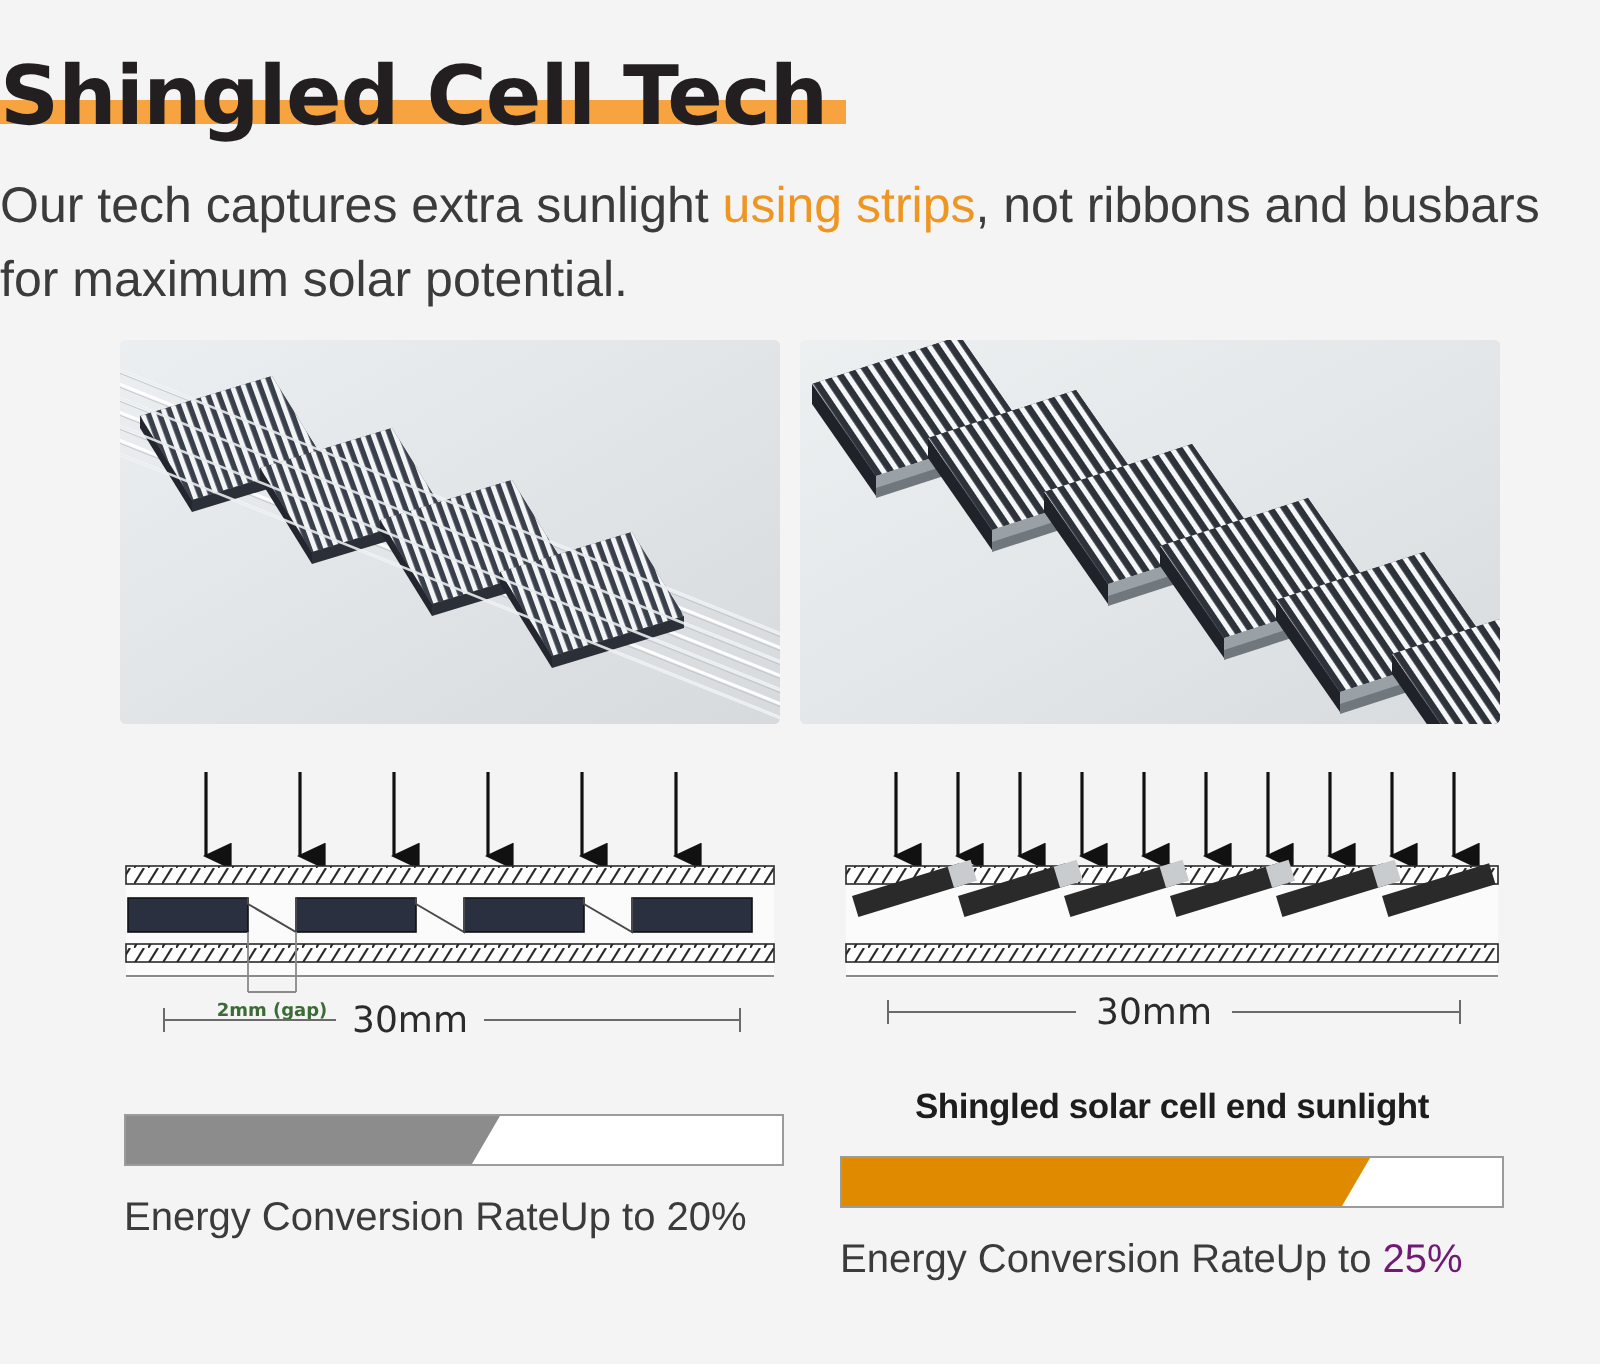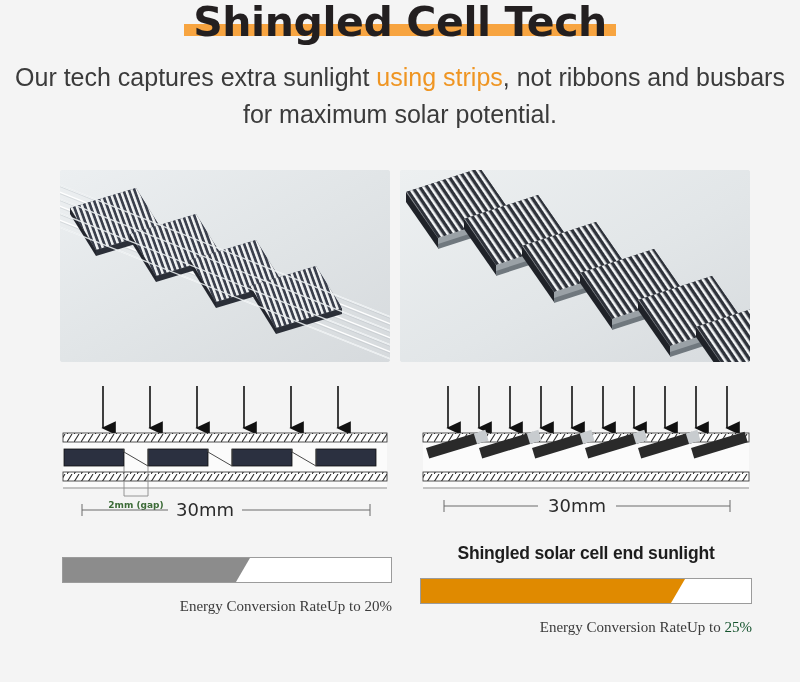--- a/index.html
+++ b/index.html
@@ -7,21 +7,21 @@
     width:800px;height:682px;
     background:#f4f4f4;
     font-family:"Liberation Sans",sans-serif;
     color:#333;
     overflow:hidden;
     position:relative;
   }
   .page{position:relative;width:800px;height:682px;}
 
   
-  .header{text-align:center;}
+  .header{padding-top:26px;text-align:left;}
   .title-wrap{position:relative;display:inline-block;}
   .title-hl{
     position:absolute;left:-9px;right:-9px;bottom:8px;height:12px;
     background:#f7a440;z-index:0;
   }
   .title{
     position:relative;z-index:1;
     font-size:41px;font-weight:bold;color:#231f20;
     letter-spacing:-0.4px;line-height:1.08;
     font-family:"DejaVu Sans","Liberation Sans",sans-serif;
@@ -63,24 +63,24 @@
   .bar{
     margin-top:14px;height:26px;background:#ffffff;
     border:1px solid #9b9b9b;box-sizing:border-box;position:relative;overflow:hidden;
   }
   .bar .fill{
     position:absolute;left:0;top:0;height:100%;
   }
   .bar .fill.gray{background:#8c8c8c;}
   .bar .fill.orange{background:#e08a00;}
   .rate{
-    margin-top:15px;text-align:right;font-size:15px;color:#3b3b3b;
-    font-family:Liberation Serif, serif;
-  }
-  .rate .val-orange{color:#14532d;}
+    margin-top:15px;text-align:left;font-size:20px;color:#3b3b3b;
+    font-family:Liberation Sans, sans-serif;
+  }
+  .rate .val-orange{color:#701a75;}
   .rate .val-gray{color:#3b3b3b;}
 </style>
 </head>
 <body>
 
 <div class="page">
 
   <div class="header">
     <div class="title-wrap">
       <div class="title-hl"></div>

